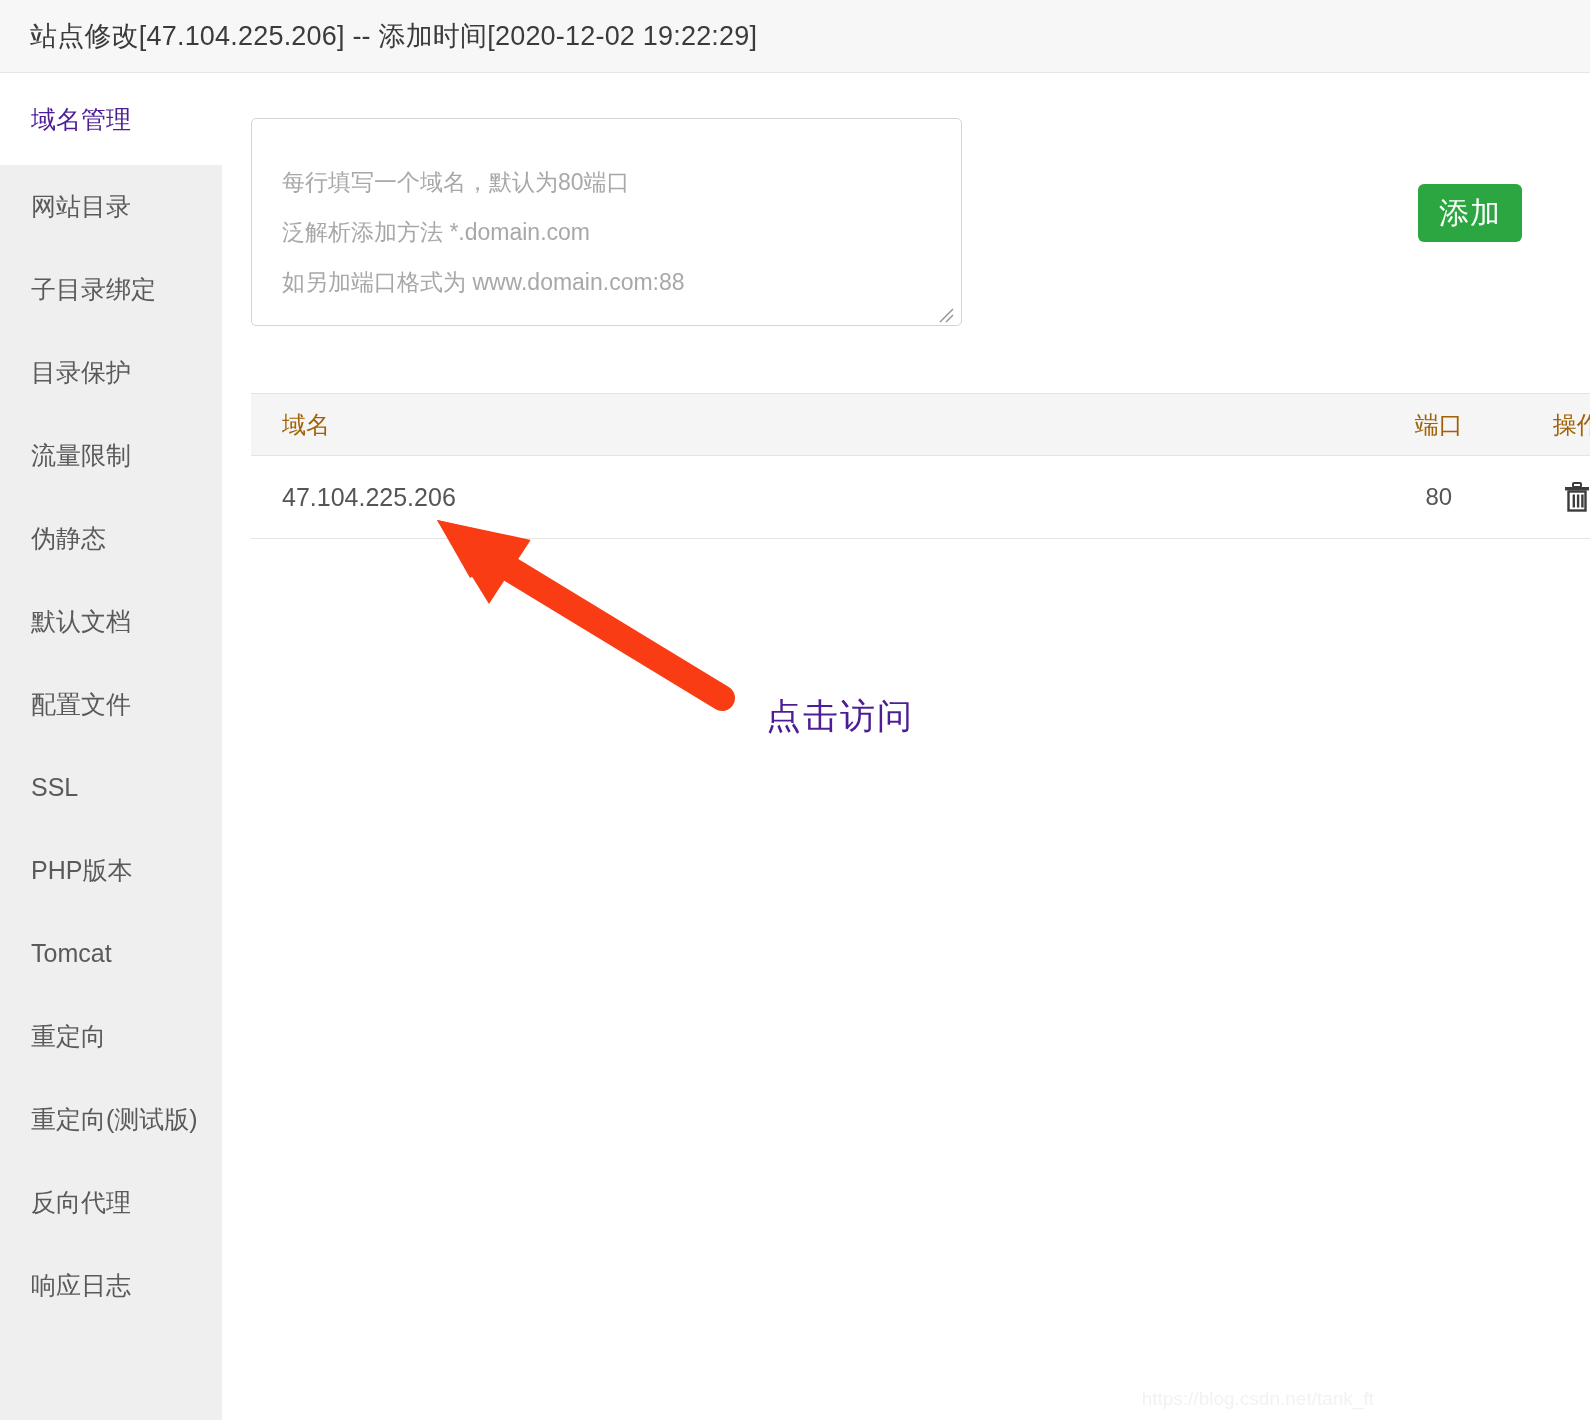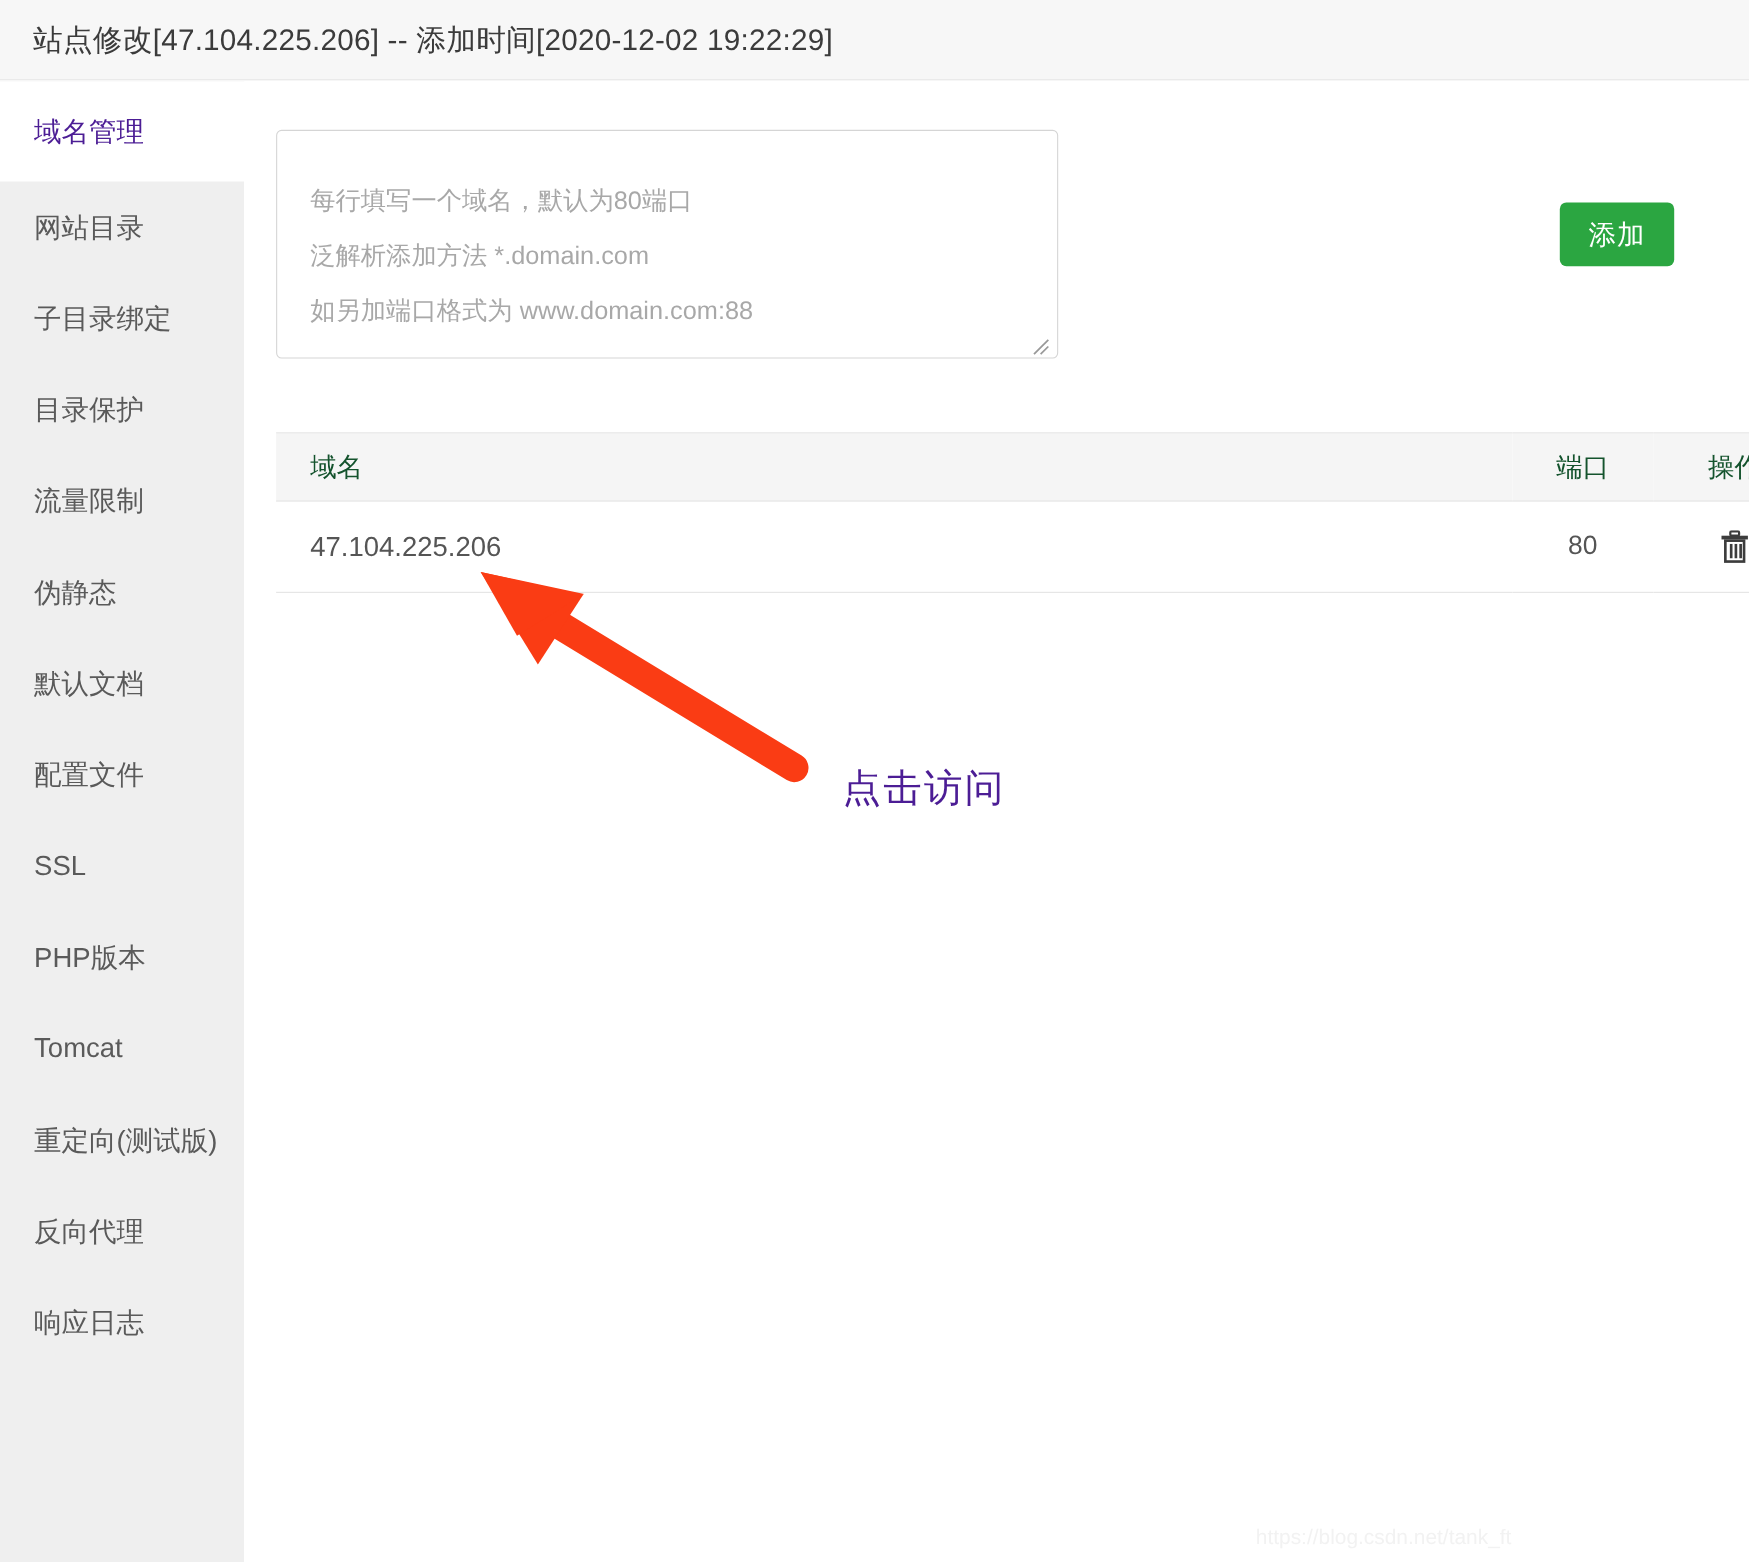--- a/index.html
+++ b/index.html
@@ -109,42 +109,42 @@
     position: absolute;
     left: 1196px;
     top: 110px;
     width: 104px;
     height: 58px;
     background: #2ba641;
     border: none;
     border-radius: 6px;
     color: #ffffff;
     font-family: Liberation Sans, sans-serif;
-    font-size: 25px;
+    font-size: 30px;
     cursor: pointer;
     letter-spacing: 1px;
   }
 
   
   .domain-table {
     position: absolute;
     left: 29px;
     top: 319px;
     width: 1400px;
     border-collapse: collapse;
     table-layout: fixed;
   }
   .domain-table thead tr {
     background: #f5f5f5;
   }
   .domain-table th {
     height: 62px;
     font-weight: normal;
     font-size: 24px;
-    color: #14532d;
+    color: #a16207;
     text-align: left;
     border-top: 1px solid #e4e4e4;
     border-bottom: 1px solid #e4e4e4;
     padding: 0;
   }
   .domain-table td {
     height: 83px;
     font-size: 24px;
     color: #555555;
     border-bottom: 1px solid #e4e4e4;
@@ -233,20 +233,23 @@
         <span>配置文件</span>
       </div>
       <div class="sidebar-item">
         <span>SSL</span>
       </div>
       <div class="sidebar-item">
         <span>PHP版本</span>
       </div>
       <div class="sidebar-item">
         <span>Tomcat</span>
+      </div>
+      <div class="sidebar-item">
+        <span>重定向</span>
       </div>
       <div class="sidebar-item">
         <span>重定向(测试版)</span>
       </div>
       <div class="sidebar-item">
         <span>反向代理</span>
       </div>
       <div class="sidebar-item">
         <span>响应日志</span>
       </div>

